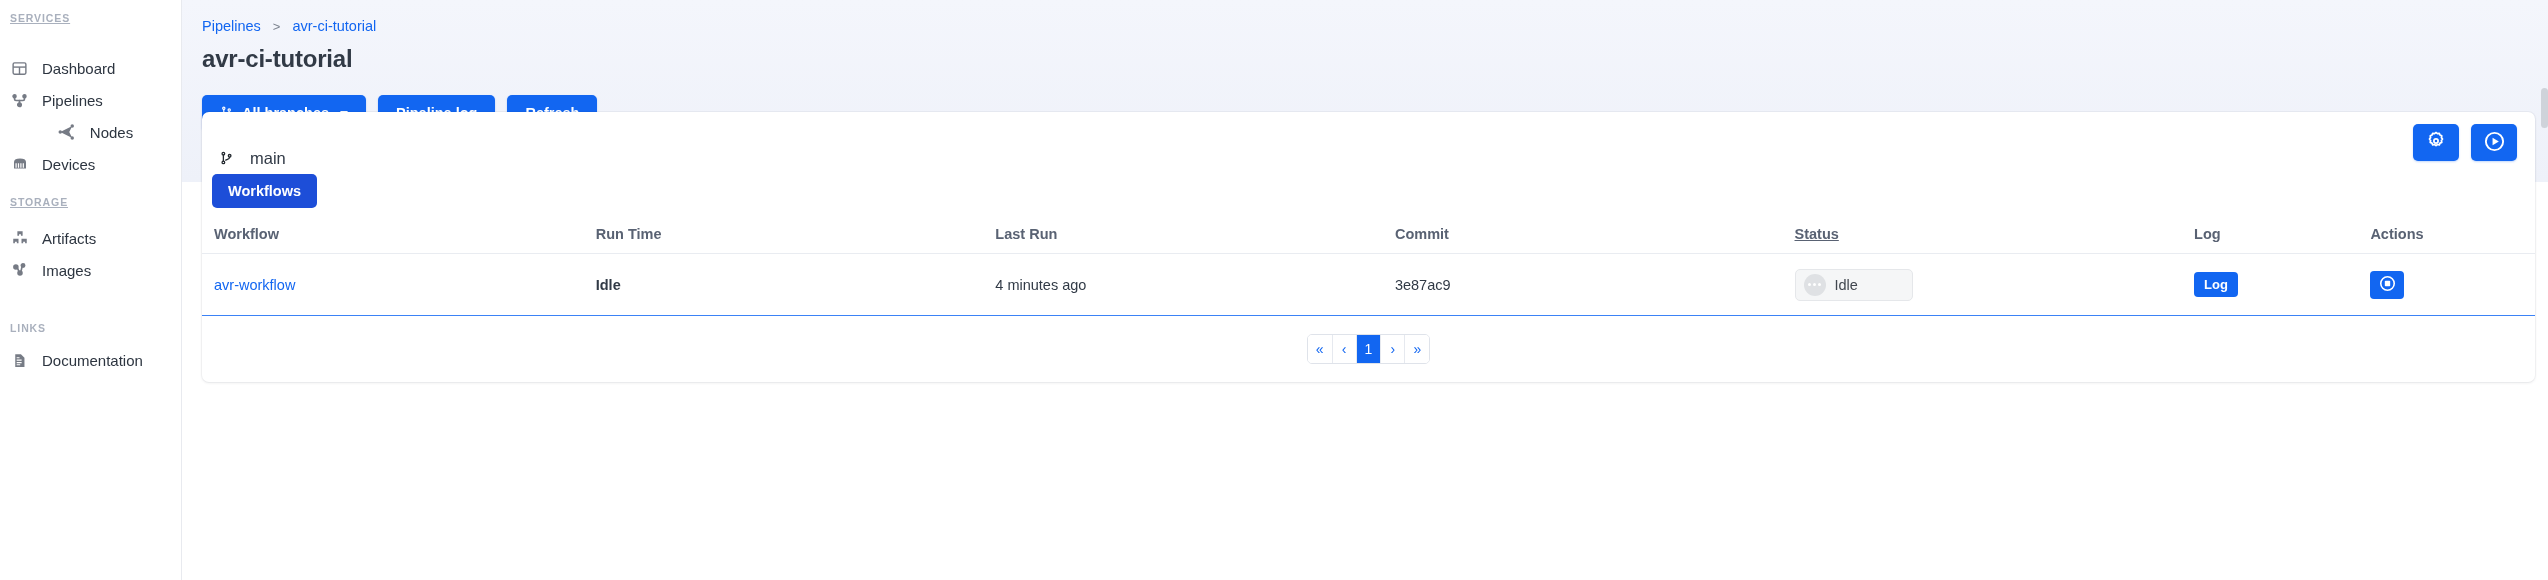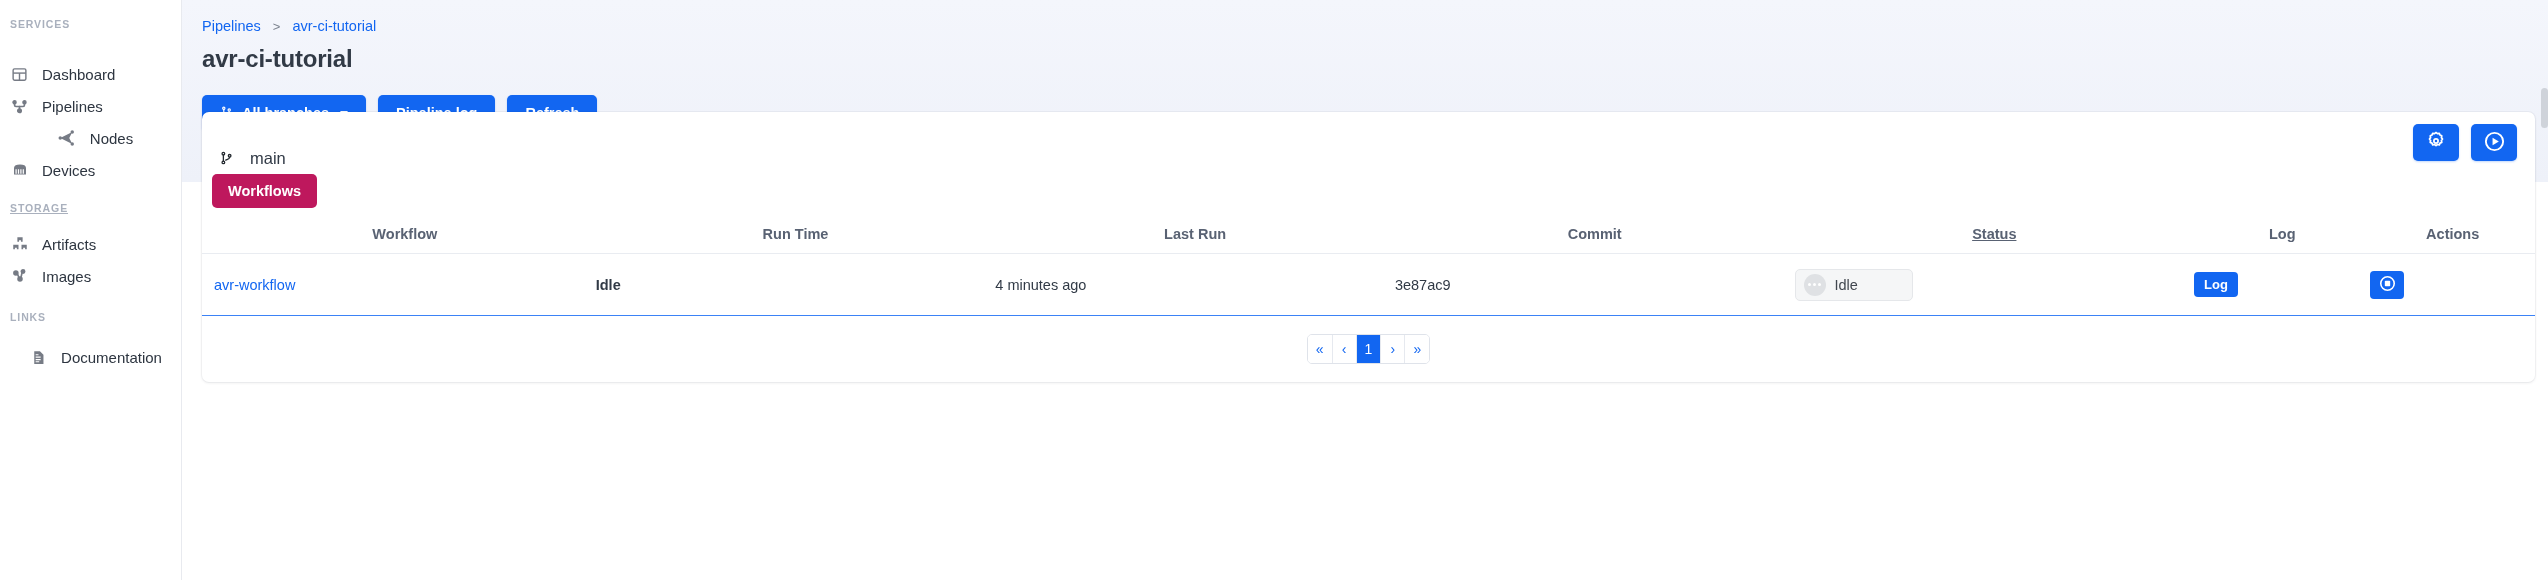--- a/index.html
+++ b/index.html
@@ -20,23 +20,23 @@
     padding-top: 6px;
     position: relative;
   }
   .sb-section {
     font-size: 10.5px;
     font-weight: bold;
     letter-spacing: 0.9px;
     color: #a9b0bd;
     padding: 0 0 0 10px;
   }
-  .sb-section.services { margin-top: 12px; }
+  .sb-section.services { margin-top: 6px; text-decoration: underline; }
   .sb-section.storage  { margin-top: 16px; text-decoration: underline; }
-  .sb-section.links    { margin-top: 19px; }
+  .sb-section.links    { margin-top: 36px; }
 
   .sb-item {
     display: flex;
     align-items: center;
     height: 32px;
     padding-left: 10px;
     gap: 13px;
     cursor: pointer;
   }
   .sb-item .sb-label {
@@ -51,21 +51,21 @@
     color: #767b85;
   }
   .sb-icon svg { display: block; }
 
   #sb-dashboard { margin-top: 28px; }
   #sb-pipelines { margin-top: 0px; }
   #sb-nodes     { margin-top: 0px; justify-content: center; }
   #sb-devices   { margin-top: 0px; }
   #sb-artifacts { margin-top: 14px; }
   #sb-images    { margin-top: 0px; }
-  #sb-docs      { margin-top: 18px; justify-content: center; }
+  #sb-docs      { margin-top: 10px; }
 
   
   .main {
     flex: 1 1 auto;
     height: 580px;
     position: relative;
     background: #ffffff;
     overflow: hidden;
   }
   .header-area {
@@ -149,39 +149,39 @@
     background: #1266f1;
     border: none;
     border-radius: 5px;
     display: flex; align-items: center; justify-content: center;
     cursor: pointer;
     box-shadow: 0 1px 2px rgba(18,102,241,0.25);
   }
 
   .tabs { padding: 6px 0 0 10px; }
   .tab-btn {
-    background: #be185d;
+    background: #1d4ed8;
     color: #fff;
     border: none;
     border-radius: 5px;
     font-size: 14.5px;
     font-weight: bold;
     height: 34px;
     padding: 0 16px;
     cursor: pointer;
     font-family: "Liberation Sans", sans-serif;
   }
 
   table.wf {
     width: 100%;
     border-collapse: collapse;
     margin-top: 18px;
   }
   table.wf th {
-    text-align: center;
+    text-align: left;
     font-size: 14.5px;
     color: #596273;
     font-weight: bold;
     padding: 0 0 11px 0;
     border-bottom: 1px solid #e9ecf1;
   }
   table.wf td {
     font-size: 14.5px;
     color: #313a46;
     padding: 0;

